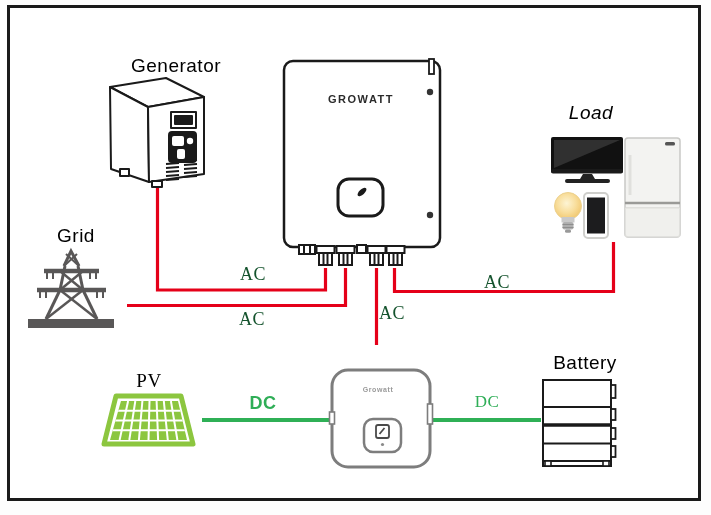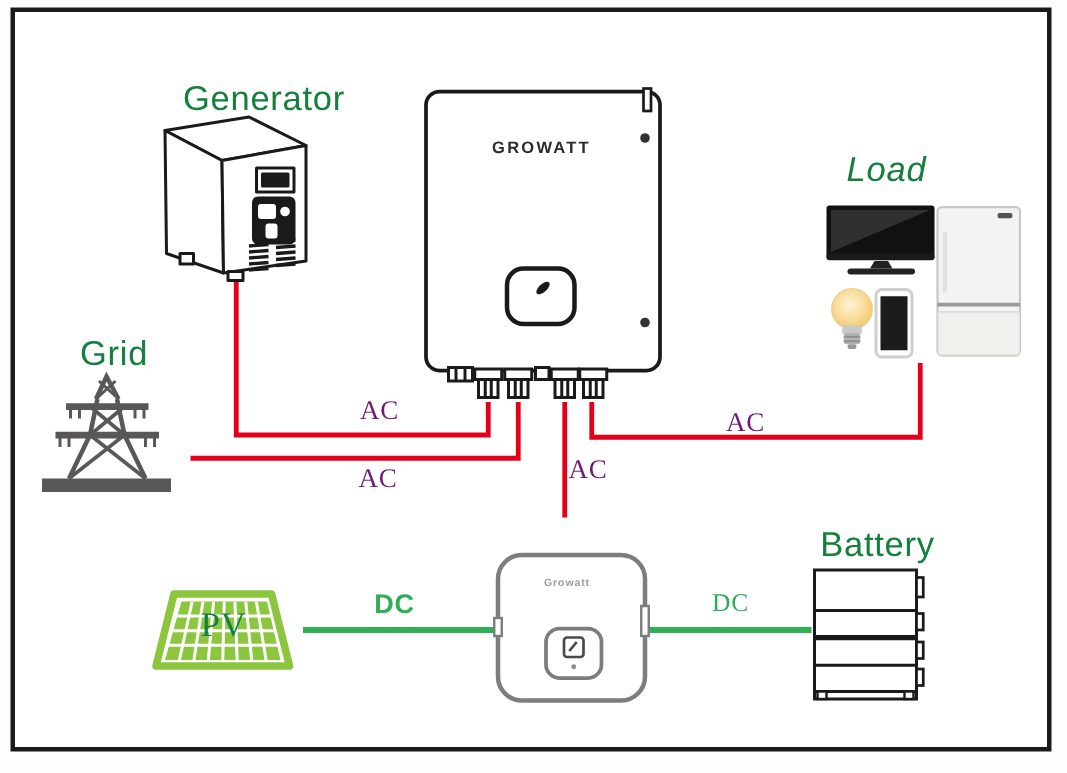--- a/index.html
+++ b/index.html
@@ -7,24 +7,24 @@
     position:relative;width:711px;height:515px;background:#fdfdfd;overflow:hidden;
     font-family:"Liberation Sans",sans-serif;
   }
   .frame{
     position:absolute;left:7px;top:5px;width:694px;height:496px;
     border:3px solid #1a1a1a;box-sizing:border-box;background:#fff;
   }
   svg.art{position:absolute;left:0;top:0;}
   .lbl{
     position:absolute;transform:translate(-50%,-50%);white-space:nowrap;
-    color:#15803d;font-size:23px;letter-spacing:0.5px;
-  }
-  .lbl.serif{font-family:"Liberation Serif",serif;margin-top:36px;}
-  .lbl.ac{font-family:"Liberation Serif",serif;color:#701a75;font-size:18px;}
+    color:#000000;font-size:19px;letter-spacing:0.5px;
+  }
+  .lbl.serif{font-family:"Liberation Serif",serif;}
+  .lbl.ac{font-family:"Liberation Serif",serif;color:#14532d;font-size:18px;}
   .lbl.dc-sans{color:#2fae57;font-size:18px;font-weight:bold;letter-spacing:0.5px;}
   .lbl.dc-serif{font-family:"Liberation Serif",serif;color:#2fae57;font-size:17px;}
   .brand-main{
     position:absolute;transform:translate(-50%,-50%);white-space:nowrap;
     font-weight:bold;font-size:11px;letter-spacing:1.5px;color:#2b2b2b;
   }
   .brand-inv{
     position:absolute;transform:translate(-50%,-50%);white-space:nowrap;
     font-weight:bold;font-size:7px;letter-spacing:0.6px;color:#9a9a9a;
   }

